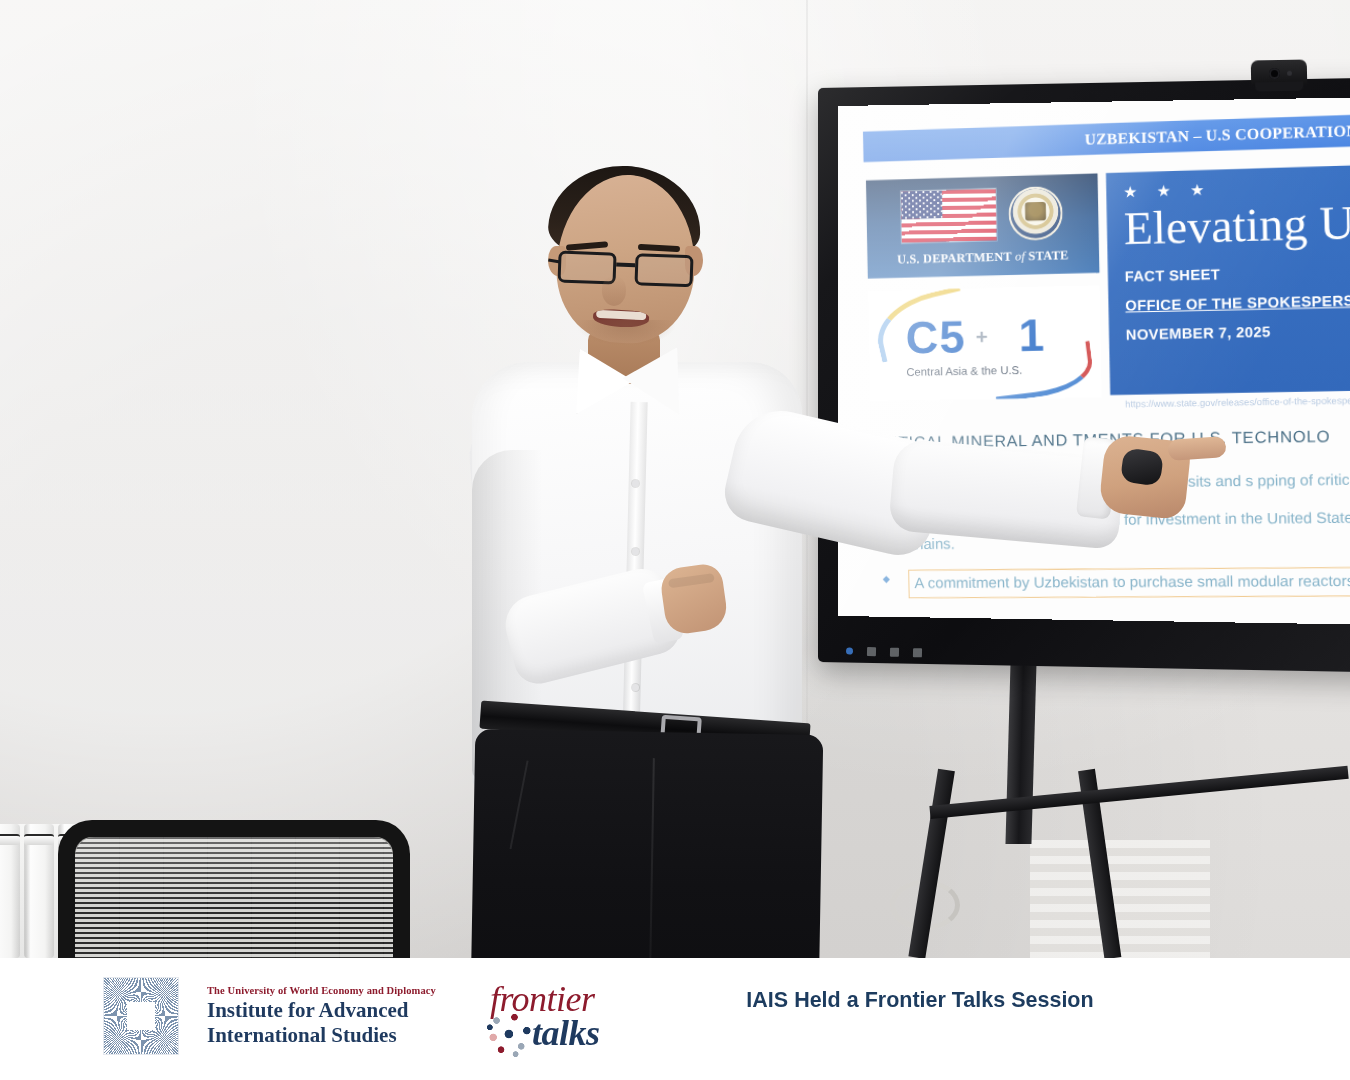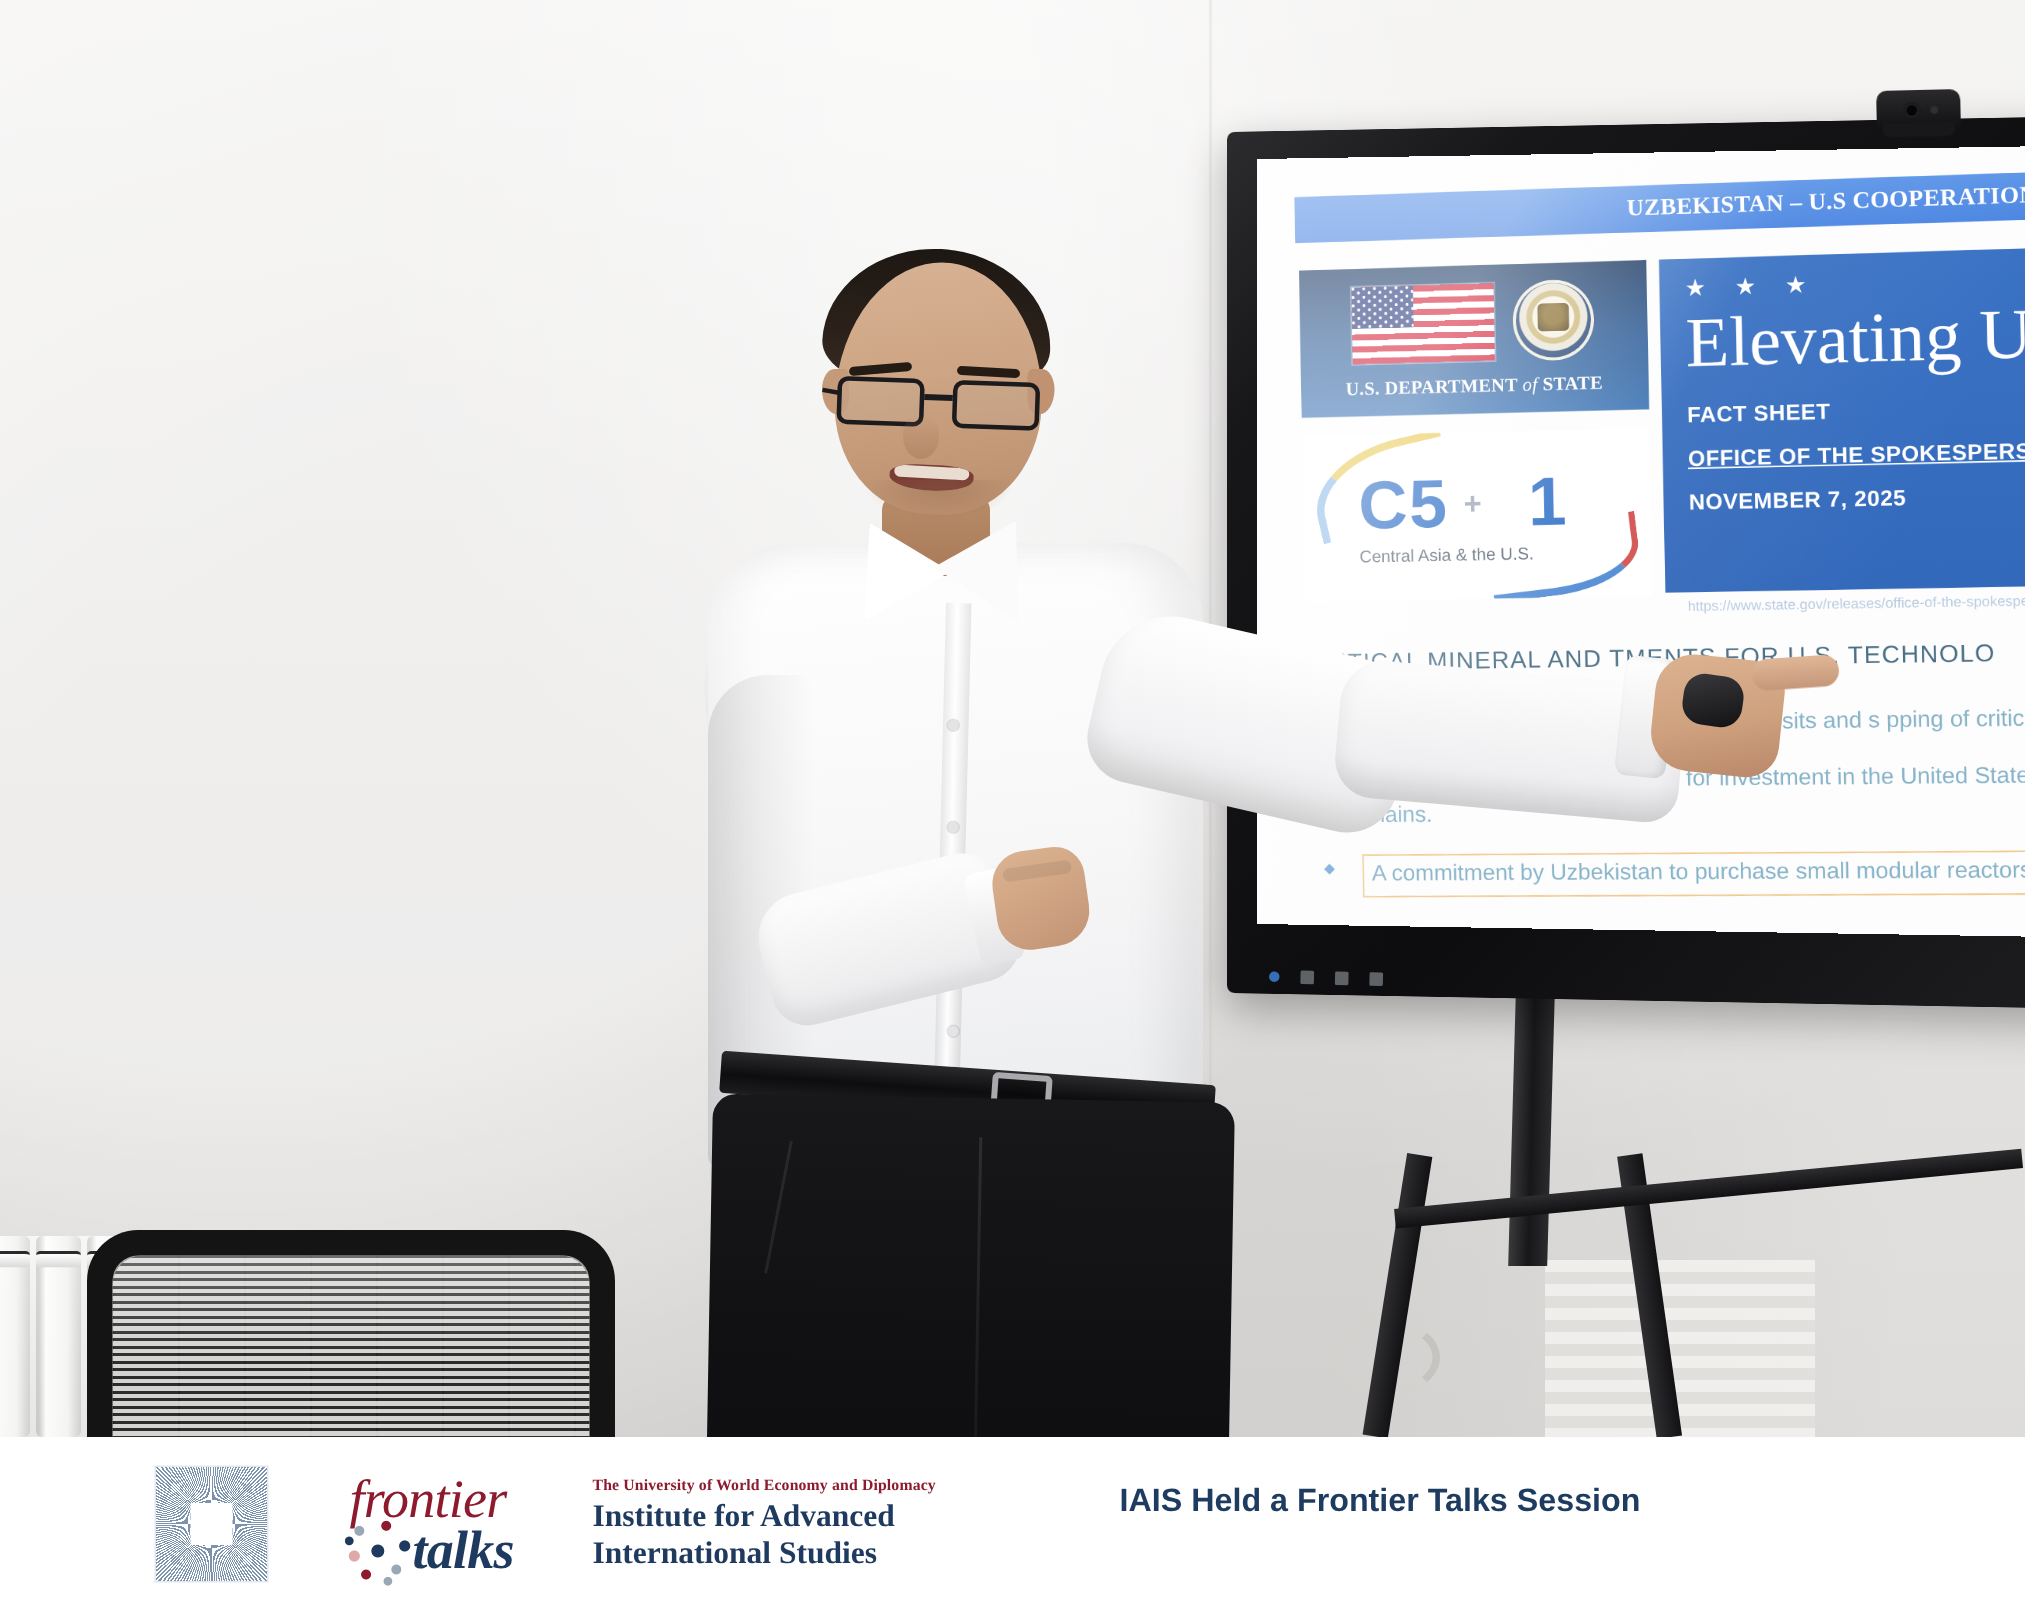--- a/index.html
+++ b/index.html
@@ -726,31 +726,31 @@
         <div class="crease"></div>
           <div class="pocket"></div>
       </div>
     </div>
   </div>
 
   <div id="footer">
 
     <div id="logos">
       <div id="iais-mark"></div>
+      <div id="iais-words">
+        <div id="iais-univ">The University of World Economy and Diplomacy</div>
+        <div id="iais-l1">Institute for Advanced</div>
+        <div id="iais-l2">International Studies</div>
+      </div>
+
       <div id="ft-logo">
         <div id="ft-globe"></div>
         <div id="ft-frontier">frontier</div>
         <div id="ft-talks">talks</div>
       </div>
-
-      <div id="iais-words">
-        <div id="iais-univ">The University of World Economy and Diplomacy</div>
-        <div id="iais-l1">Institute for Advanced</div>
-        <div id="iais-l2">International Studies</div>
-      </div>
     </div>
 
     <div id="caption">
       <div>IAIS Held a Frontier Talks Session</div>
     </div>
   </div>
 
 </div>
 
 </body></html>

